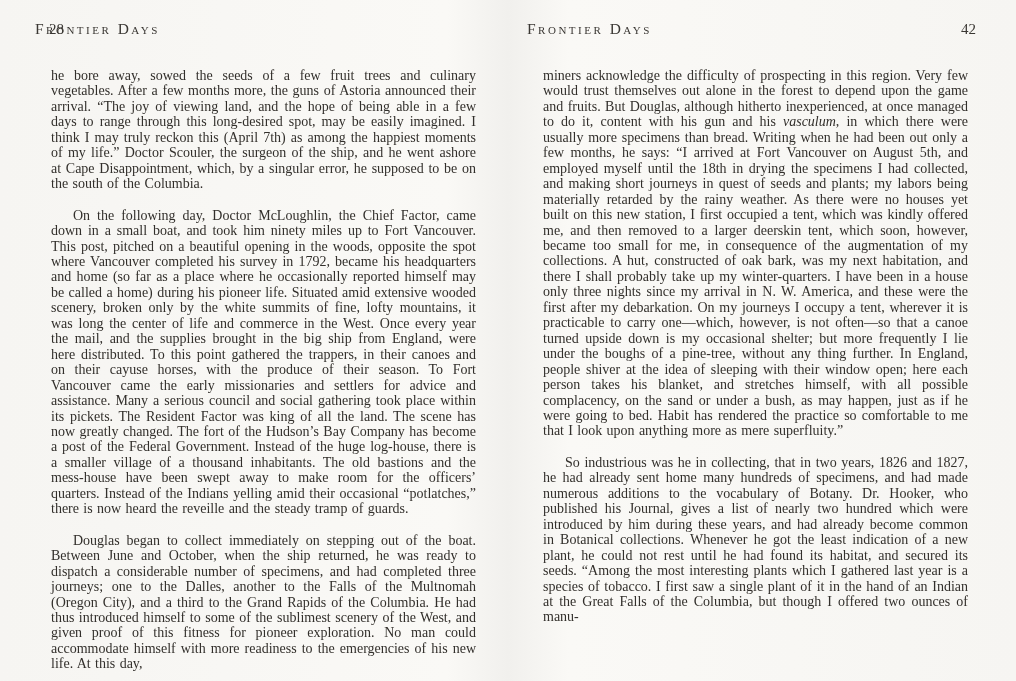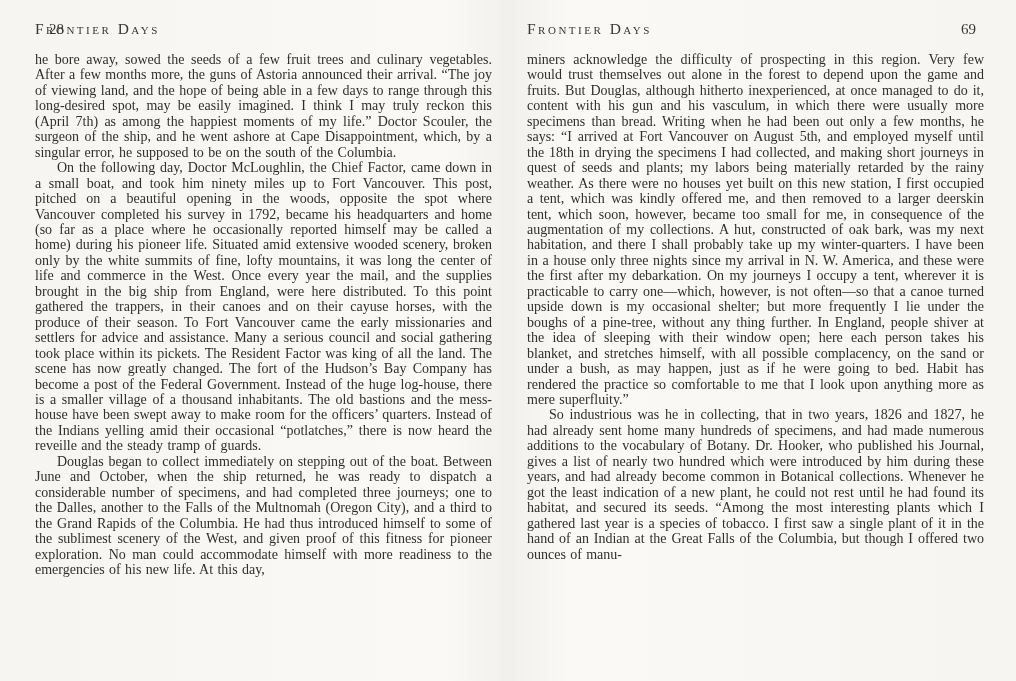--- a/index.html
+++ b/index.html
@@ -31,23 +31,23 @@
   .pagenum-left{position:absolute;left:14px;top:1px}
   .pagenum-right{position:absolute;right:8px;top:1px}
 
   .pagebody{
     position:absolute;top:52px;left:0;right:0;
     text-align:justify;
     font-size:14px;
     line-height:15.45px;
     word-spacing:0.06em;
   }
-  .pagebody p{margin:0;padding:0}
+  .pagebody p{margin:16px;padding:0}
   p.indent{text-indent:22px}
-  .italic-term{}
+  .italic-term{font-style:italic}
 </style>
 </head>
 <body>
 
 <div class="spread">
 
   <div class="page page-left">
     <div class="pagehead">
       <span class="pagenum pagenum-left">28</span>
       <span class="runhead">Frontier Days</span>
@@ -55,21 +55,21 @@
     <div class="pagebody">
       <p class="noindent">he bore away, sowed the seeds of a few fruit trees and culinary vegetables.  After a few months more, the guns of Astoria announced their arrival.  “The joy of viewing land, and the hope of being able in a few days to range through this long-desired spot, may be easily imagined.  I think I may truly reckon this (April 7th) as among the happiest moments of my life.”  Doctor Scouler, the surgeon of the ship, and he went ashore at Cape Disappointment, which, by a singular error, he supposed to be on the south of the Columbia.</p>
       <p class="indent">On the following day, Doctor McLoughlin, the Chief Factor, came down in a small boat, and took him ninety miles up to Fort Vancouver.  This post, pitched on a beautiful opening in the woods, opposite the spot where Vancouver completed his survey in 1792, became his headquarters and home (so far as a place where he occasionally reported himself may be called a home) during his pioneer life.  Situated amid extensive wooded scenery, broken only by the white summits of fine, lofty mountains, it was long the center of life and commerce in the West.  Once every year the mail, and the supplies brought in the big ship from England, were here distributed.  To this point gathered the trappers, in their canoes and on their cayuse horses, with the produce of their season.  To Fort Vancouver came the early missionaries and settlers for advice and assistance.  Many a serious council and social gathering took place within its pickets.  The Resident Factor was king of all the land.  The scene has now greatly changed.  The fort of the Hudson’s Bay Company has become a post of the Federal Government.  Instead of the huge log-house, there is a smaller village of a thousand inhabitants.  The old bastions and the mess-house have been swept away to make room for the officers’ quarters.  Instead of the Indians yelling amid their occasional “potlatches,” there is now heard the reveille and the steady tramp of guards.</p>
       <p class="indent">Douglas began to collect immediately on stepping out of the boat.  Between June and October, when the ship returned, he was ready to dispatch a considerable number of specimens, and had completed three journeys; one to the Dalles, another to the Falls of the Multnomah (Oregon City), and a third to the Grand Rapids of the Columbia.  He had thus introduced himself to some of the sublimest scenery of the West, and given proof of this fitness for pioneer exploration.  No man could accommodate himself with more readiness to the emergencies of his new life.  At this day,</p>
     </div>
   </div>
 
   <div class="page page-right">
     <div class="pagehead">
       <span class="runhead">Frontier Days</span>
-      <span class="pagenum pagenum-right">69</span>
+      <span class="pagenum pagenum-right">42</span>
     </div>
     <div class="pagebody">
       <p class="noindent"><span>miners acknowledge the difficulty of prospecting in this region.  Very few would trust themselves out alone in the forest to depend upon the game and fruits.  But Douglas, although hitherto inexperienced, at once managed to do it, content with his gun and his </span><span class="italic-term">vasculum</span><span>, in which there were usually more specimens than bread.  Writing when he had been out only a few months, he says: “I arrived at Fort Vancouver on August 5th, and employed myself until the 18th in drying the specimens I had collected, and making short journeys in quest of seeds and plants; my labors being materially retarded by the rainy weather.  As there were no houses yet built on this new station, I first occupied a tent, which was kindly offered me, and then removed to a larger deerskin tent, which soon, however, became too small for me, in consequence of the augmentation of my collections.  A hut, constructed of oak bark, was my next habitation, and there I shall probably take up my winter-quarters.  I have been in a house only three nights since my arrival in N. W. America, and these were the first after my debarkation.  On my journeys I occupy a tent, wherever it is practicable to carry one—which, however, is not often—so that a canoe turned upside down is my occasional shelter; but more frequently I lie under the boughs of a pine-tree, without any thing further.  In England, people shiver at the idea of sleeping with their window open; here each person takes his blanket, and stretches himself, with all possible complacency, on the sand or under a bush, as may happen, just as if he were going to bed.  Habit has rendered the practice so comfortable to me that I look upon anything more as mere superfluity.”</span></p>
       <p class="indent">So industrious was he in collecting, that in two years, 1826 and 1827, he had already sent home many hundreds of specimens, and had made numerous additions to the vocabulary of Botany.  Dr. Hooker, who published his Journal, gives a list of nearly two hundred which were introduced by him during these years, and had already become common in Botanical collections.  Whenever he got the least indication of a new plant, he could not rest until he had found its habitat, and secured its seeds.  “Among the most interesting plants which I gathered last year is a species of tobacco.  I first saw a single plant of it in the hand of an Indian at the Great Falls of the Columbia, but though I offered two ounces of manu-</p>
     </div>
   </div>
 
 </div>
 
 </body></html>

